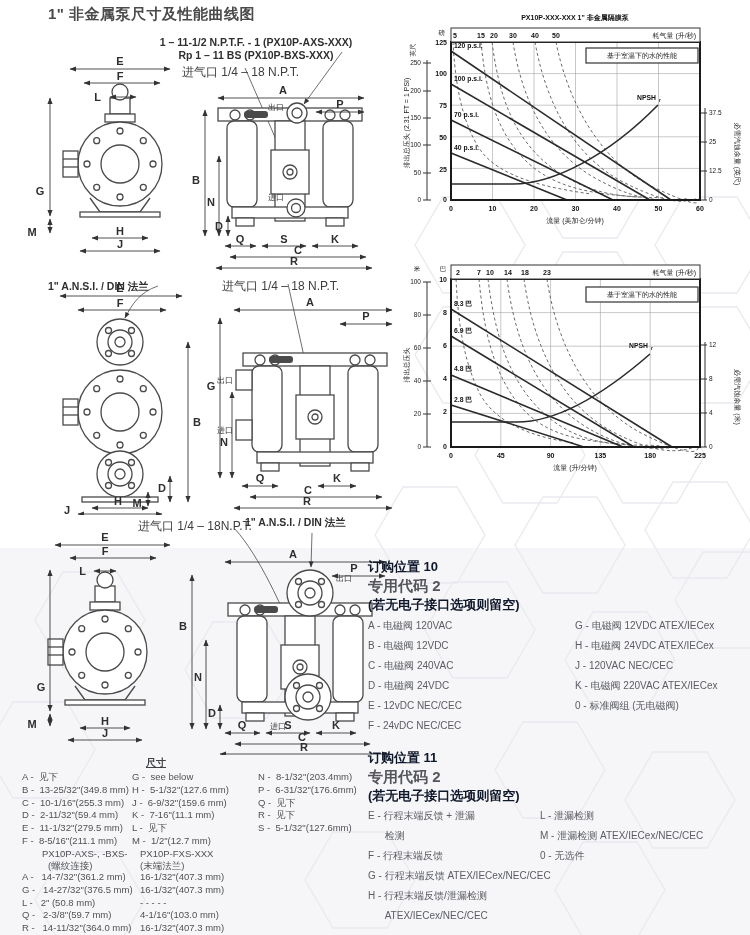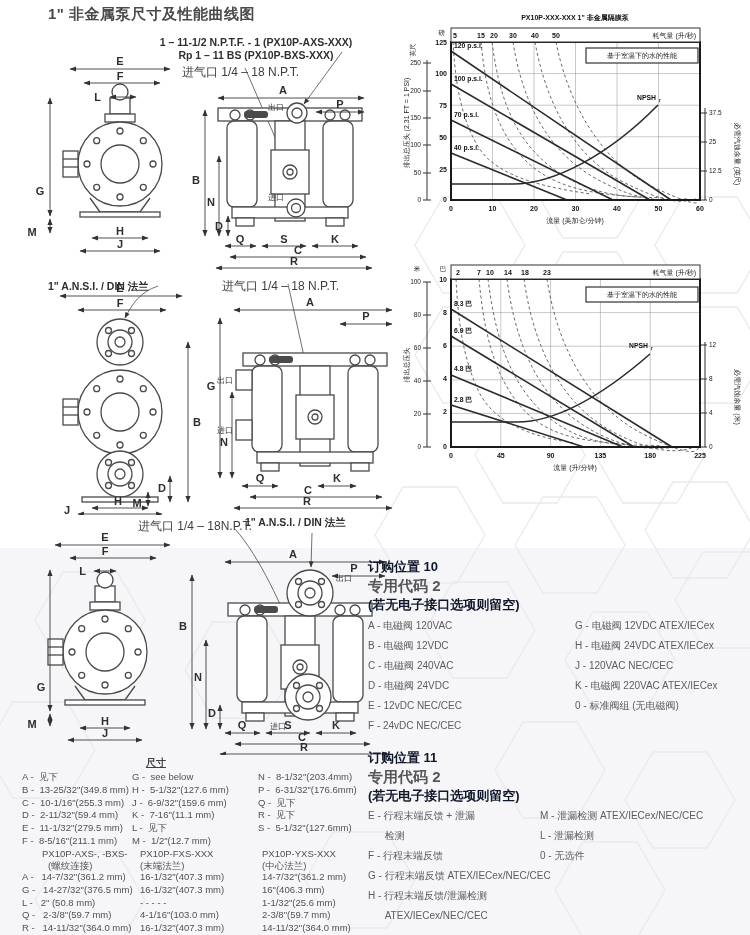--- a/index.html
+++ b/index.html
@@ -480,22 +480,22 @@
 <div class="abs ohead" style="left:368px;top:787px">(若无电子接口选项则留空)</div>
 <div class="abs olist" style="left:368px;top:806px;width:215px">
       <div class="oli">E - 行程末端反馈 + 泄漏
       检测</div>
       <div class="oli">F - 行程末端反馈</div>
       <div class="oli">G - 行程末端反馈 ATEX/IECex/NEC/CEC</div>
       <div class="oli">H - 行程末端反馈/泄漏检测
       ATEX/IECex/NEC/CEC</div>
     </div>
 <div class="abs olist" style="left:540px;top:806px;width:210px">
+      <div class="oli">L - 泄漏检测</div>
       <div class="oli">M - 泄漏检测 ATEX/IECex/NEC/CEC</div>
-      <div class="oli">L - 泄漏检测</div>
       <div class="oli">0 - 无选件</div>
     </div>
 
 <div class="abs thead" style="left:146px;top:756px;width:70px">尺寸</div>
 <div class="abs tcol" style="left:22px;top:771px">
       <div class="tli">A -  见下</div>
       <div class="tli">B -  13-25/32"(349.8 mm)</div>
       <div class="tli">C -  10-1/16"(255.3 mm)</div>
       <div class="tli">D -  2-11/32"(59.4 mm)</div>
       <div class="tli">E -  11-1/32"(279.5 mm)</div>
@@ -532,25 +532,14 @@
   <div class="vh">PX10P-FXS-XXX</div>
   <div class="vh">(末端法兰)</div>
   <div class="tcol">
         <div class="tli">16-1/32"(407.3 mm)</div>
         <div class="tli">16-1/32"(407.3 mm)</div>
         <div class="tli">- - - - -</div>
         <div class="tli">4-1/16"(103.0 mm)</div>
         <div class="tli">16-1/32"(407.3 mm)</div>
       </div>
 </div>
-<div class="abs" style="left:262px;top:848px;width:120px">
-  <div class="vh">PX10P-YXS-XXX</div>
-  <div class="vh">(中心法兰)</div>
-  <div class="tcol">
-        <div class="tli">14-7/32"(361.2 mm)</div>
-        <div class="tli">16"(406.3 mm)</div>
-        <div class="tli">1-1/32"(25.6 mm)</div>
-        <div class="tli">2-3/8"(59.7 mm)</div>
-        <div class="tli">14-11/32"(364.0 mm)</div>
-      </div>
+
 </div>
 
-</div>
-
 </body></html>

